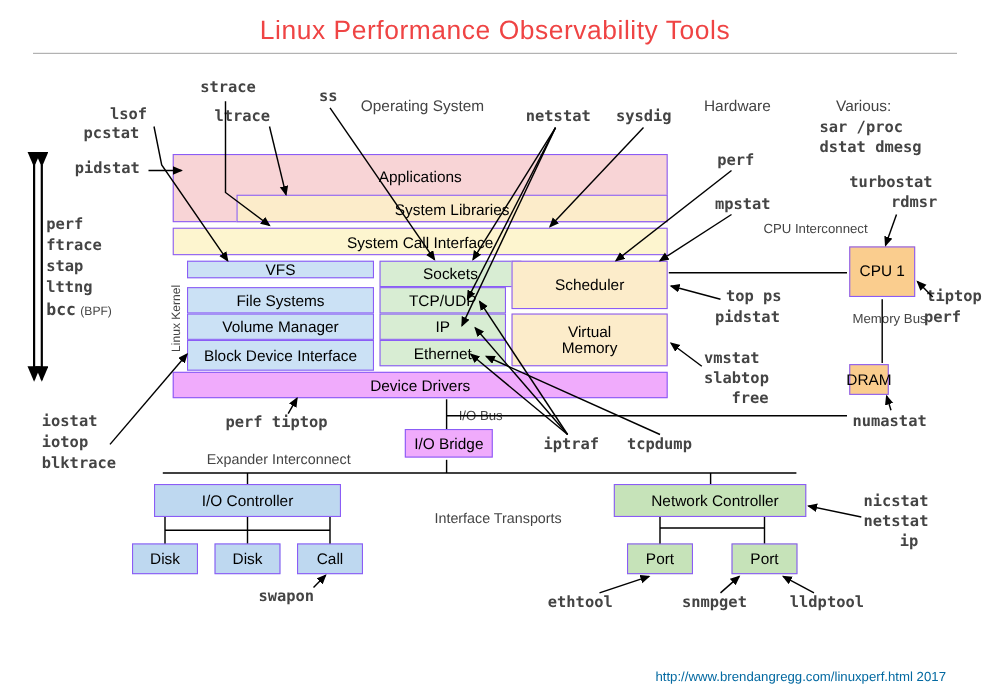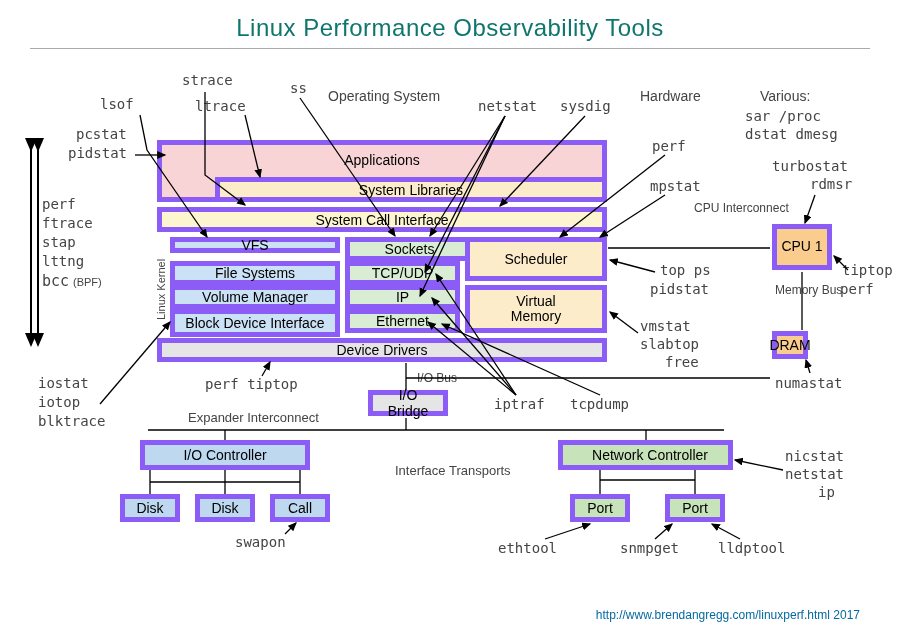--- a/index.html
+++ b/index.html
@@ -10,64 +10,64 @@
     color: #000;
     position: relative;
     overflow: hidden;
   }
   .title {
     text-align: center;
     font-size: 24px;
     font-weight: 300;
     letter-spacing: 0.5px;
     margin-top: 14px;
-    color: #0f766e;
+    color: #ef4444;
   }
   .hr {
     border: none;
     border-top: 1px solid #aaa;
     margin: 6px 30px 0 30px;
   }
   .footer {
     position: absolute;
     bottom: 8px; right: 40px;
     font-size: 12px;
     color: #0369a1;
   }
   .mono {
     font-family: "Lucida Console", Menlo, Monaco, monospace;
-    font-weight: normal;
+    font-weight: bold;
     font-size: 15px;
     text-align: right;
   }
   .lbl {
     position: absolute;
     white-space: nowrap;
     font-size: 14px;
     color: #444;
   }
   .box {
     position: absolute;
-    border: 5px solid #8b5cf6;
+    border: 1px solid #8b5cf6;
     display: flex;
     align-items: center;
     justify-content: center;
     font-size: 14px;
     color: #000;
     box-sizing: border-box;
     text-align: center;
     padding: 0 4px;
   }
   
   .c-pink   { background: #f8d4d6; }
   .c-peach  { background: #fcecca; }
   .c-yellow { background: #fdf5cf; }
   .c-lblue  { background: #cbe1f5; }
   .c-green  { background: #d8edd3; }
-  .c-teal   { background: #e5e5e5; }
+  .c-teal   { background: #f0abfc; }
   .c-orange { background: #facd8e; }
   .c-blue2  { background: #bed8f0; }
   .c-green2 { background: #c6e3b9; }
 
   svg.overlay {
     position: absolute;
     left: 0; top: 0;
     pointer-events: none;
   }
   .klabel {
@@ -141,21 +141,21 @@
   <span>CPU Interconnect</span>
 </div>
 <div class="lbl" style="left:775px; top:284px; font-size:12px; text-align:center; line-height:1.15;">
   <span>Memory Bus</span>
 </div>
 
 <div class="lbl mono" style="left:182px; top:72px;">strace</div>
 <div class="lbl mono" style="left:195px; top:98px;">ltrace</div>
 <div class="lbl mono" style="left:290px; top:80px;">ss</div>
 <div class="lbl mono" style="left:100px; top:96px;">lsof</div>
-<div class="lbl mono" style="left:76px; top:113px;margin-top:13px;">pcstat</div>
+<div class="lbl mono" style="left:76px; top:113px;">pcstat</div>
 <div class="lbl mono" style="left:68px; top:145px;">pidstat</div>
 <div class="lbl mono" style="left:478px; top:98px;">netstat</div>
 <div class="lbl mono" style="left:560px; top:98px;">sysdig</div>
 <div class="lbl mono" style="left:652px; top:138px;">perf</div>
 <div class="lbl mono" style="left:650px; top:178px;">mpstat</div>
 
 <div class="lbl mono" style="left:42px; top:196px;">perf</div>
 <div class="lbl mono" style="left:42px; top:215px;">ftrace</div>
 <div class="lbl mono" style="left:42px; top:234px;">stap</div>
 <div class="lbl mono" style="left:42px; top:253px;">lttng</div>

